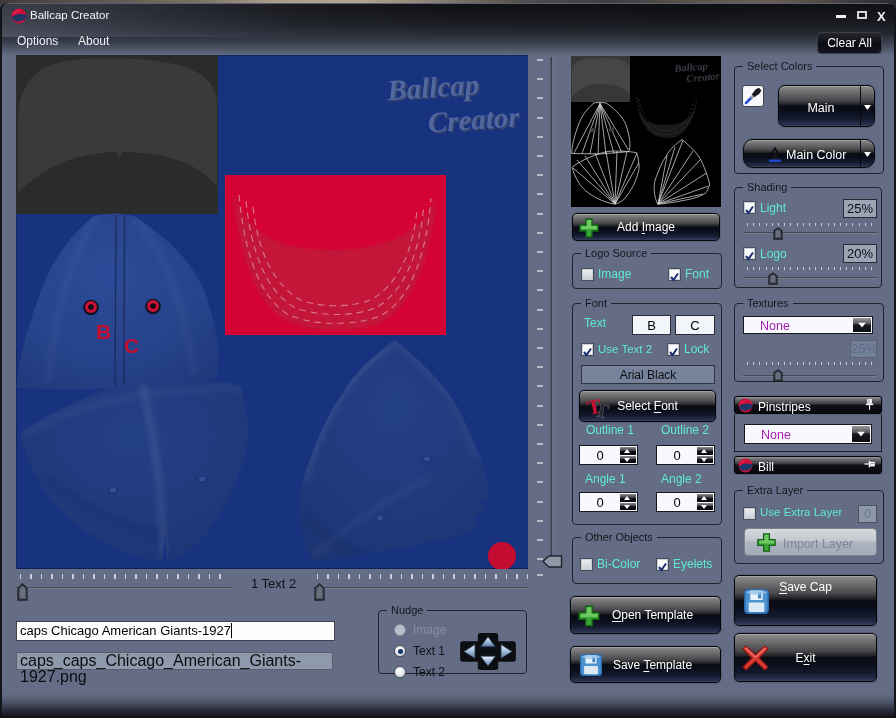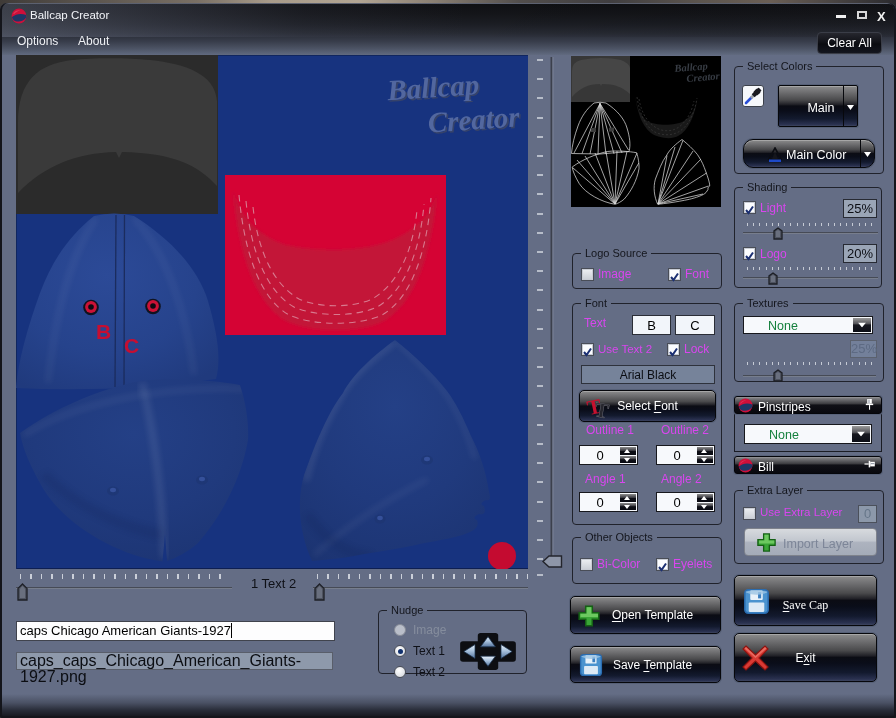--- a/index.html
+++ b/index.html
@@ -32,28 +32,28 @@
   background:linear-gradient(180deg,rgba(100,109,133,0) 0%,#4a5164 40%,#272b37 75%,#181a21 100%); }
 
 .grp { border:1px solid #20222b; border-radius:4px; }
 .grp > .lbl { position:absolute; top:-7px; left:8px; background:#646d85; padding:0 4px; font-size:11px; color:#14161d; white-space:nowrap; }
 
 .gbtn { background:linear-gradient(180deg,#8c8c8c 0%,#757577 12%,#4a4a4c 35%,#222228 46%,#0b0c14 50%,#0a0d19 62%,#131a2e 82%,#2a3150 96%,#3d455e 100%);
   border:1px solid #06070b; border-radius:5px; color:#fff; box-shadow:inset 0 1px 0 rgba(255,255,255,.25), 0 0 0 1px #566077; }
 .gbtn .cap { position:absolute; width:100%; text-align:center; color:#fff; }
 
 .combo { background:#f7f9fc; border:1px solid #17181d; }
-.combo .txt { position:absolute; left:24px; color:#15803d; }
+.combo .txt { position:absolute; left:16px; color:#a21caf; }
 .combo .dd { position:absolute; right:1px; top:1px; bottom:1px; width:18px;
   background:linear-gradient(180deg,#9a9a9a 0%,#55555a 40%,#17181f 50%,#0c0e16 100%); }
 .dd svg, .ddc svg { position:absolute; left:50%; top:50%; transform:translate(-50%,-50%); }
 
 .cb { width:13px; height:13px; background:#fbfcfe; border:1px solid #494d57; box-shadow:inset 0 0 0 1px #c8ccd4; }
 .cb.unchk { background:linear-gradient(180deg,#eef0f3,#c9cdd4); }
-.cblbl { font-size:12px; color:#d946ef; }
+.cblbl { font-size:12px; color:#5eead4; }
 
 .hticks { height:3px; background:repeating-linear-gradient(90deg,rgba(214,218,226,.85) 0 1.1px,rgba(0,0,0,0) 1.1px 6.2px); }
 .hticks.wide { height:5px; background:repeating-linear-gradient(90deg,rgba(214,218,226,.9) 0 1.4px,rgba(0,0,0,0) 1.4px 10.5px); }
 .htrack { height:2px; background:linear-gradient(180deg,#2e313a,#8f97a8); }
 .spin { background:#f7f9fc; border:1px solid #17181d; }
 .spin .num { position:absolute; left:0; top:2px; width:40px; text-align:center; font-size:13px; color:#000; }
 .spinbtns { position:absolute; right:1px; top:1px; bottom:1px; width:16px; display:flex; flex-direction:column; }
 .spinbtns .sb { flex:1; position:relative; background:linear-gradient(180deg,#8e8e8e,#3a3a40 45%,#0d0e15 52%,#0a0b12); }
 .spinbtns .sb+.sb { margin-top:1px; }
 .radior { width:12px; height:12px; border-radius:50%; background:radial-gradient(circle at 40% 35%,#ffffff,#cfd3da); border:1px solid #4a4e58; }
@@ -258,20 +258,27 @@
           <path d="M87,148 L112,84.3"></path>
           <path d="M87,148 L122,95"></path>
         <path d="M87,148 L130,103"></path>
           <path d="M87,148 L135.5,117"></path>
           <path d="M87,148 L137.5,130"></path>
           <path d="M87,148 L132,138"></path>
       </g>
     </svg>
   </div>
 
+  <div class="abs gbtn" style="top:213px;left:572px;width:148px;height:28px;">
+    <svg class="abs" style="left:5px;top:3px;" width="22" height="22" viewBox="0 0 22 22">
+      <path d="M8,2 h6 v6 h6 v6 h-6 v6 h-6 v-6 h-6 v-6 h6 Z" fill="#3aa637" stroke="#156015" stroke-width="1.4"></path>
+      <path d="M8.8,3 h4.4 v6 h6 v3 h-16 v-3 h5.6 Z" fill="#7fd46f" opacity=".75"></path>
+    </svg>
+    <div class="cap" style="top:6px;font-size:12px;">Add <u>I</u>mage</div>
+  </div>
 
   <div class="abs grp" style="top:253px;left:572px;width:150px;height:36px;">
     <span class="lbl">Logo Source</span>
     <div class="abs cb unchk" style="left:8px;top:14px;"></div>
     <div class="abs cblbl" style="left:25px;top:13px;">Image</div>
     <div class="abs cb" style="left:95px;top:14px;"><svg width="11" height="11" viewBox="0 0 11 11">
           <path d="M2,5 L4.5,8 L9,1.5" fill="none" stroke="#1b2f72" stroke-width="2"></path>
         </svg></div>
     <div class="abs cblbl" style="left:112px;top:13px;">Font</div>
   </div>
@@ -399,21 +406,21 @@
     <span class="lbl">Select Colors</span>
     <div class="abs" style="left:7px;top:18px;width:22px;height:22px;background:#f6f8fb;border:1px solid #3c414b;border-radius:3px;">
       <svg width="20" height="20" viewBox="0 0 20 20" style="position:absolute;left:0;top:0;">
         <path d="M3,17 L8.5,11.5" stroke="#2a4fd7" stroke-width="2.6" stroke-linecap="round"></path>
         <path d="M8,12 L11.5,8.5" stroke="#9aa0aa" stroke-width="2.8" stroke-linecap="butt"></path>
         <path d="M10.2,6.8 L13.2,9.8" stroke="#1a1a20" stroke-width="4.2" stroke-linecap="butt"></path>
         <path d="M12.6,3.4 A2,2 0 0 1 16.6,7.4 L14,9.6 L10.4,6 Z" fill="#1a1a20"></path>
         <path d="M15.5,2.5 L17.5,4.5" stroke="#1a1a20" stroke-width="1.6" stroke-linecap="round"></path>
       </svg>
     </div>
-    <div class="abs gbtn" style="left:43px;top:18px;width:80px;height:42px;border-radius:2px;">
+    <div class="abs gbtn" style="left:43px;top:18px;width:97px;height:42px;border-radius:7px;">
       <div class="cap" style="top:15px;font-size:12.5px;left:0;width:84px;">Main</div>
       <div class="abs" style="right:13px;top:0;bottom:0;width:1px;background:#07080c;"></div>
       <svg width="7" height="5" viewBox="0 0 7 5" style="position:absolute;right:3px;top:19px;">
           <path d="M0,0 L7,0 L3.5,5 Z" fill="#fff"></path>
         </svg>
     </div>
     <div class="abs gbtn" style="left:8px;top:72px;width:132px;height:29px;border-radius:10px;">
       <svg width="17" height="15" viewBox="0 0 17 15" style="position:absolute;left:23px;top:7px;">
         <path d="M8,1 L14,12 L2,12 Z" fill="none" stroke="#0c0d12" stroke-width="1.6"></path>
         <path d="M8,5 L11,12 L5,12 Z" fill="#15161c"></path>
@@ -527,21 +534,21 @@
 
   <div class="abs gbtn" style="top:575px;left:734px;width:143px;height:51px;">
     <svg class="abs" style="left:8px;top:12px;" width="27" height="27" viewBox="0 0 26 26">
       <rect x="1" y="1" width="24" height="24" rx="4" fill="#2a6cb0"></rect>
       <rect x="2.5" y="2.5" width="21" height="21" rx="3" fill="#4b93cf"></rect>
       <rect x="7" y="2.5" width="12" height="9" rx="1" fill="#e8f2fa"></rect>
       <rect x="14.5" y="4" width="3" height="6" fill="#3b7fc0"></rect>
       <rect x="5.5" y="14" width="15" height="9" rx="1" fill="#ddeaf6"></rect>
       <path d="M2.5,4 Q13,9 23.5,4 L23.5,3.5 Q13,1 2.5,3.5 Z" fill="#9cc4e4" opacity=".8"></path>
     </svg>
-    <div class="cap" style="top:22px;font-size:12px;font-family:Liberation Serif, serif;"><u>S</u>ave Cap</div>
+    <div class="cap" style="top:4px;font-size:12px;"><u>S</u>ave Cap</div>
   </div>
 
   <div class="abs gbtn" style="top:633px;left:734px;width:143px;height:49px;">
     <svg class="abs" style="left:7px;top:11px;" width="27" height="26" viewBox="0 0 27 26">
       <g>
         <path d="M4,1 L13.5,10 L23,1 L26,4 L17,13 L26,22 L23,25 L13.5,16 L4,25 L1,22 L10,13 L1,4 Z" fill="#d93a34" stroke="#8e1410" stroke-width="1.2"></path>
         <path d="M4,2 L13.5,11 L23,2 L24.5,3.5 L13.5,13 L2.5,3.5 Z" fill="#ef7f72" opacity=".7"></path>
       </g>
     </svg>
     <div class="cap" style="top:17px;font-size:12px;">E<u>x</u>it</div>

